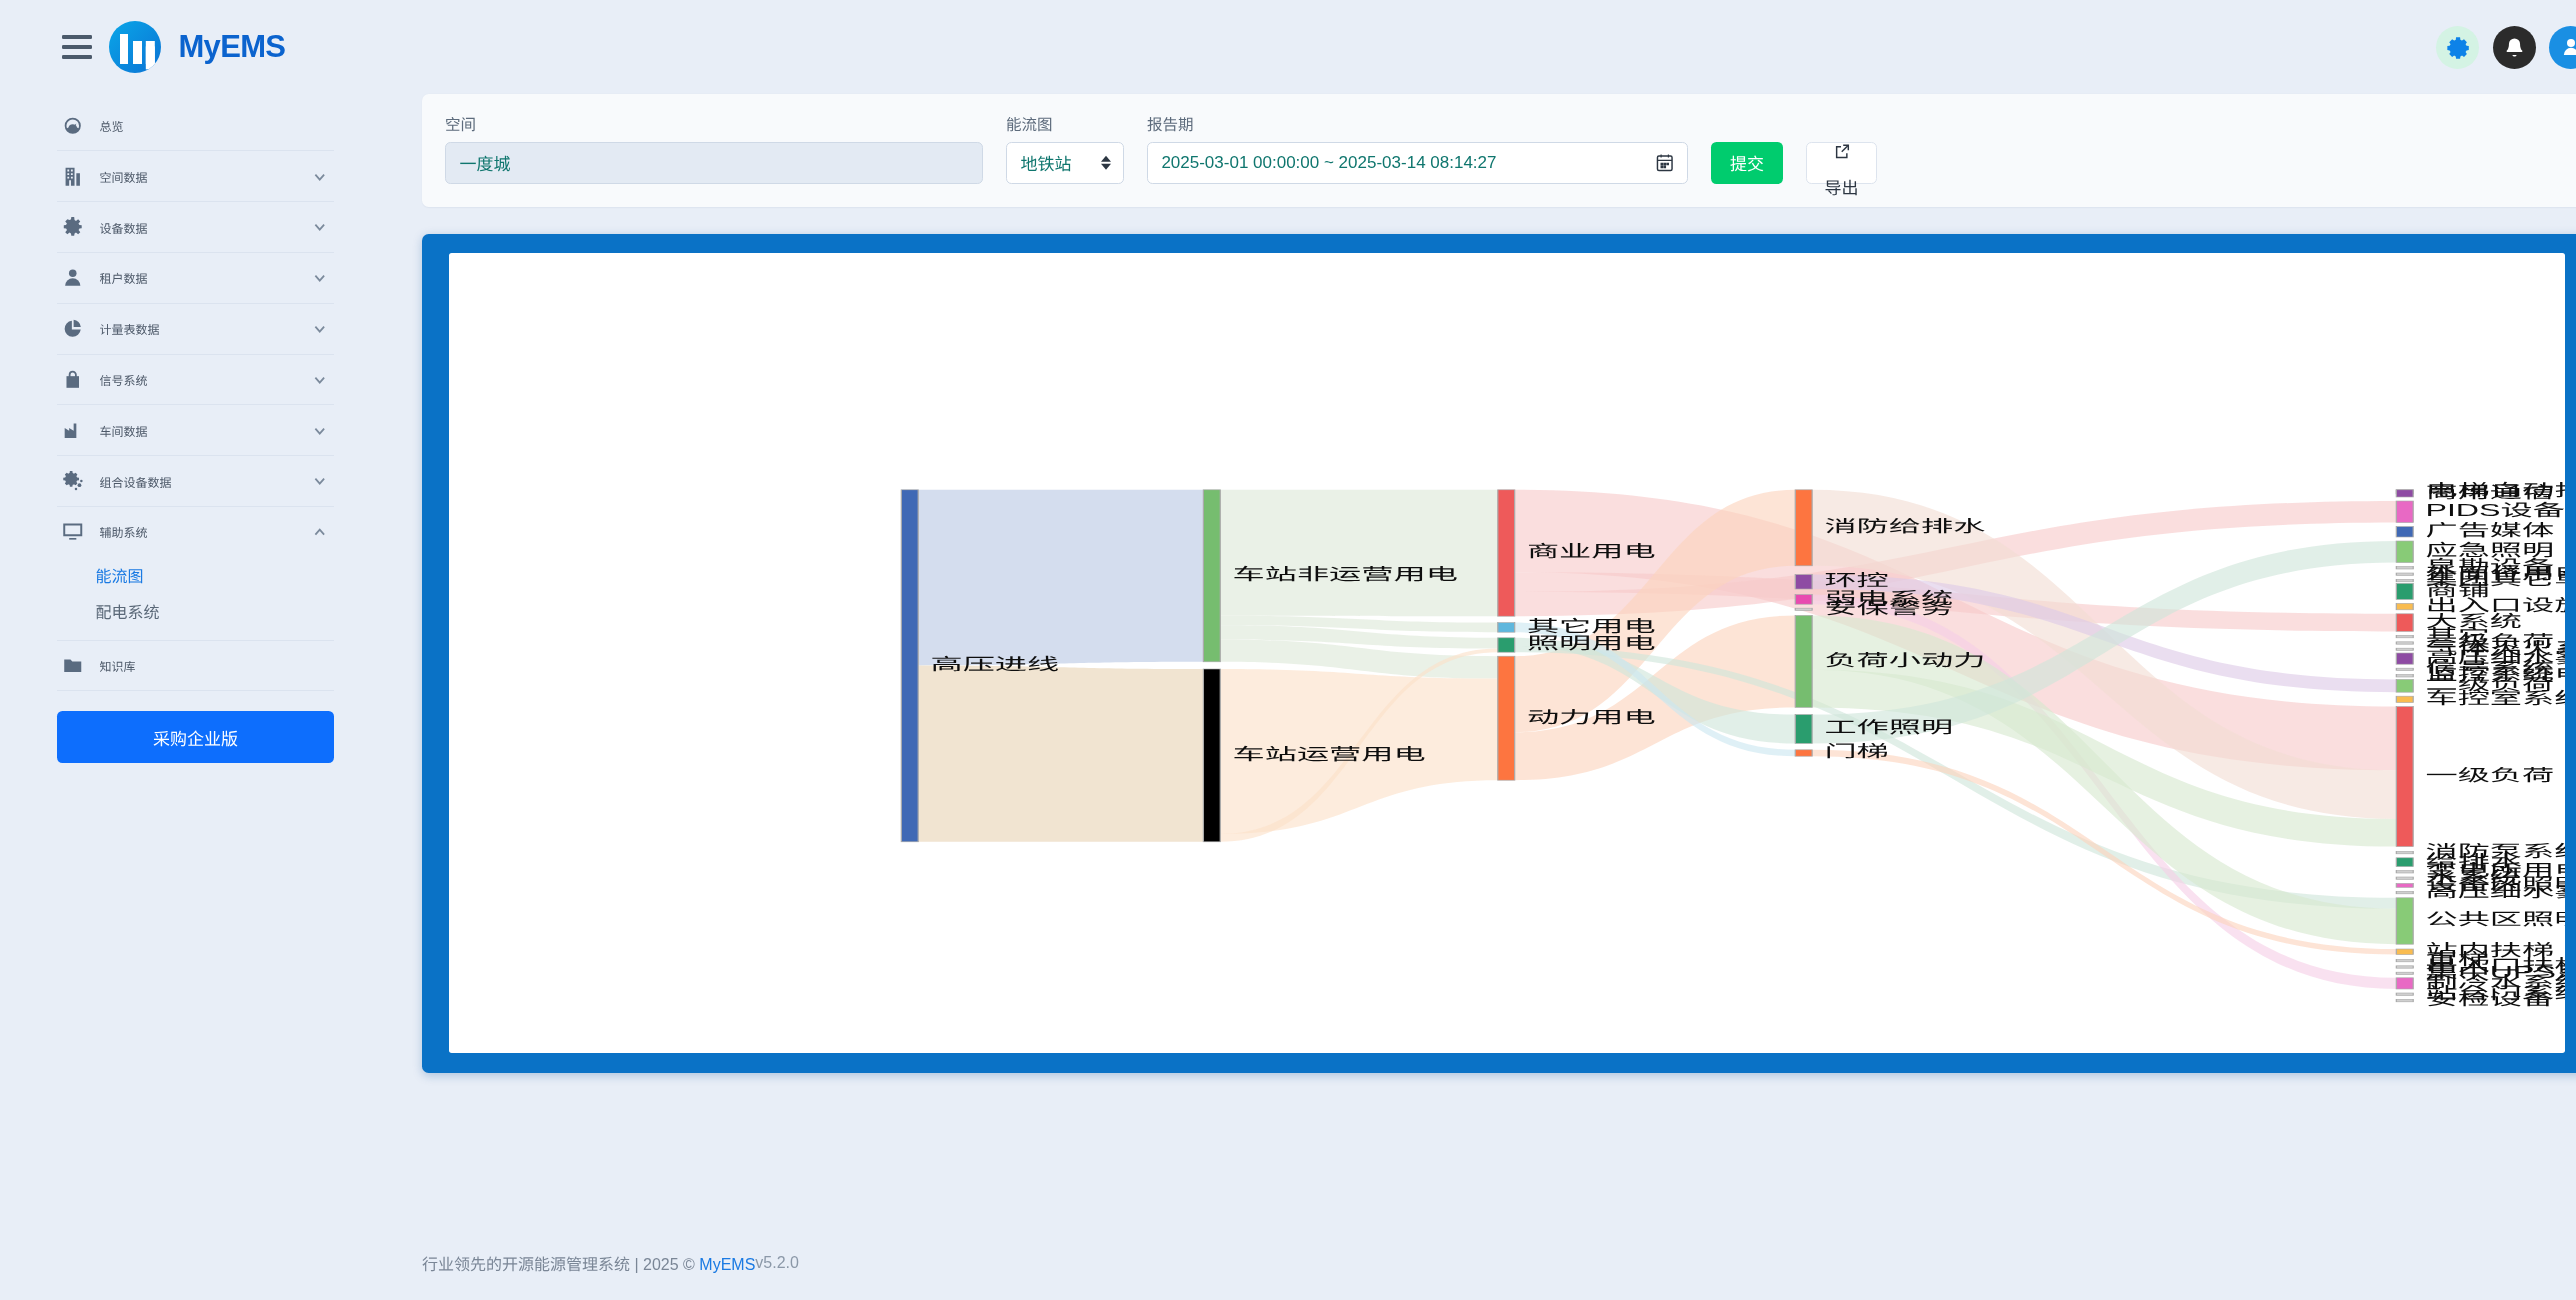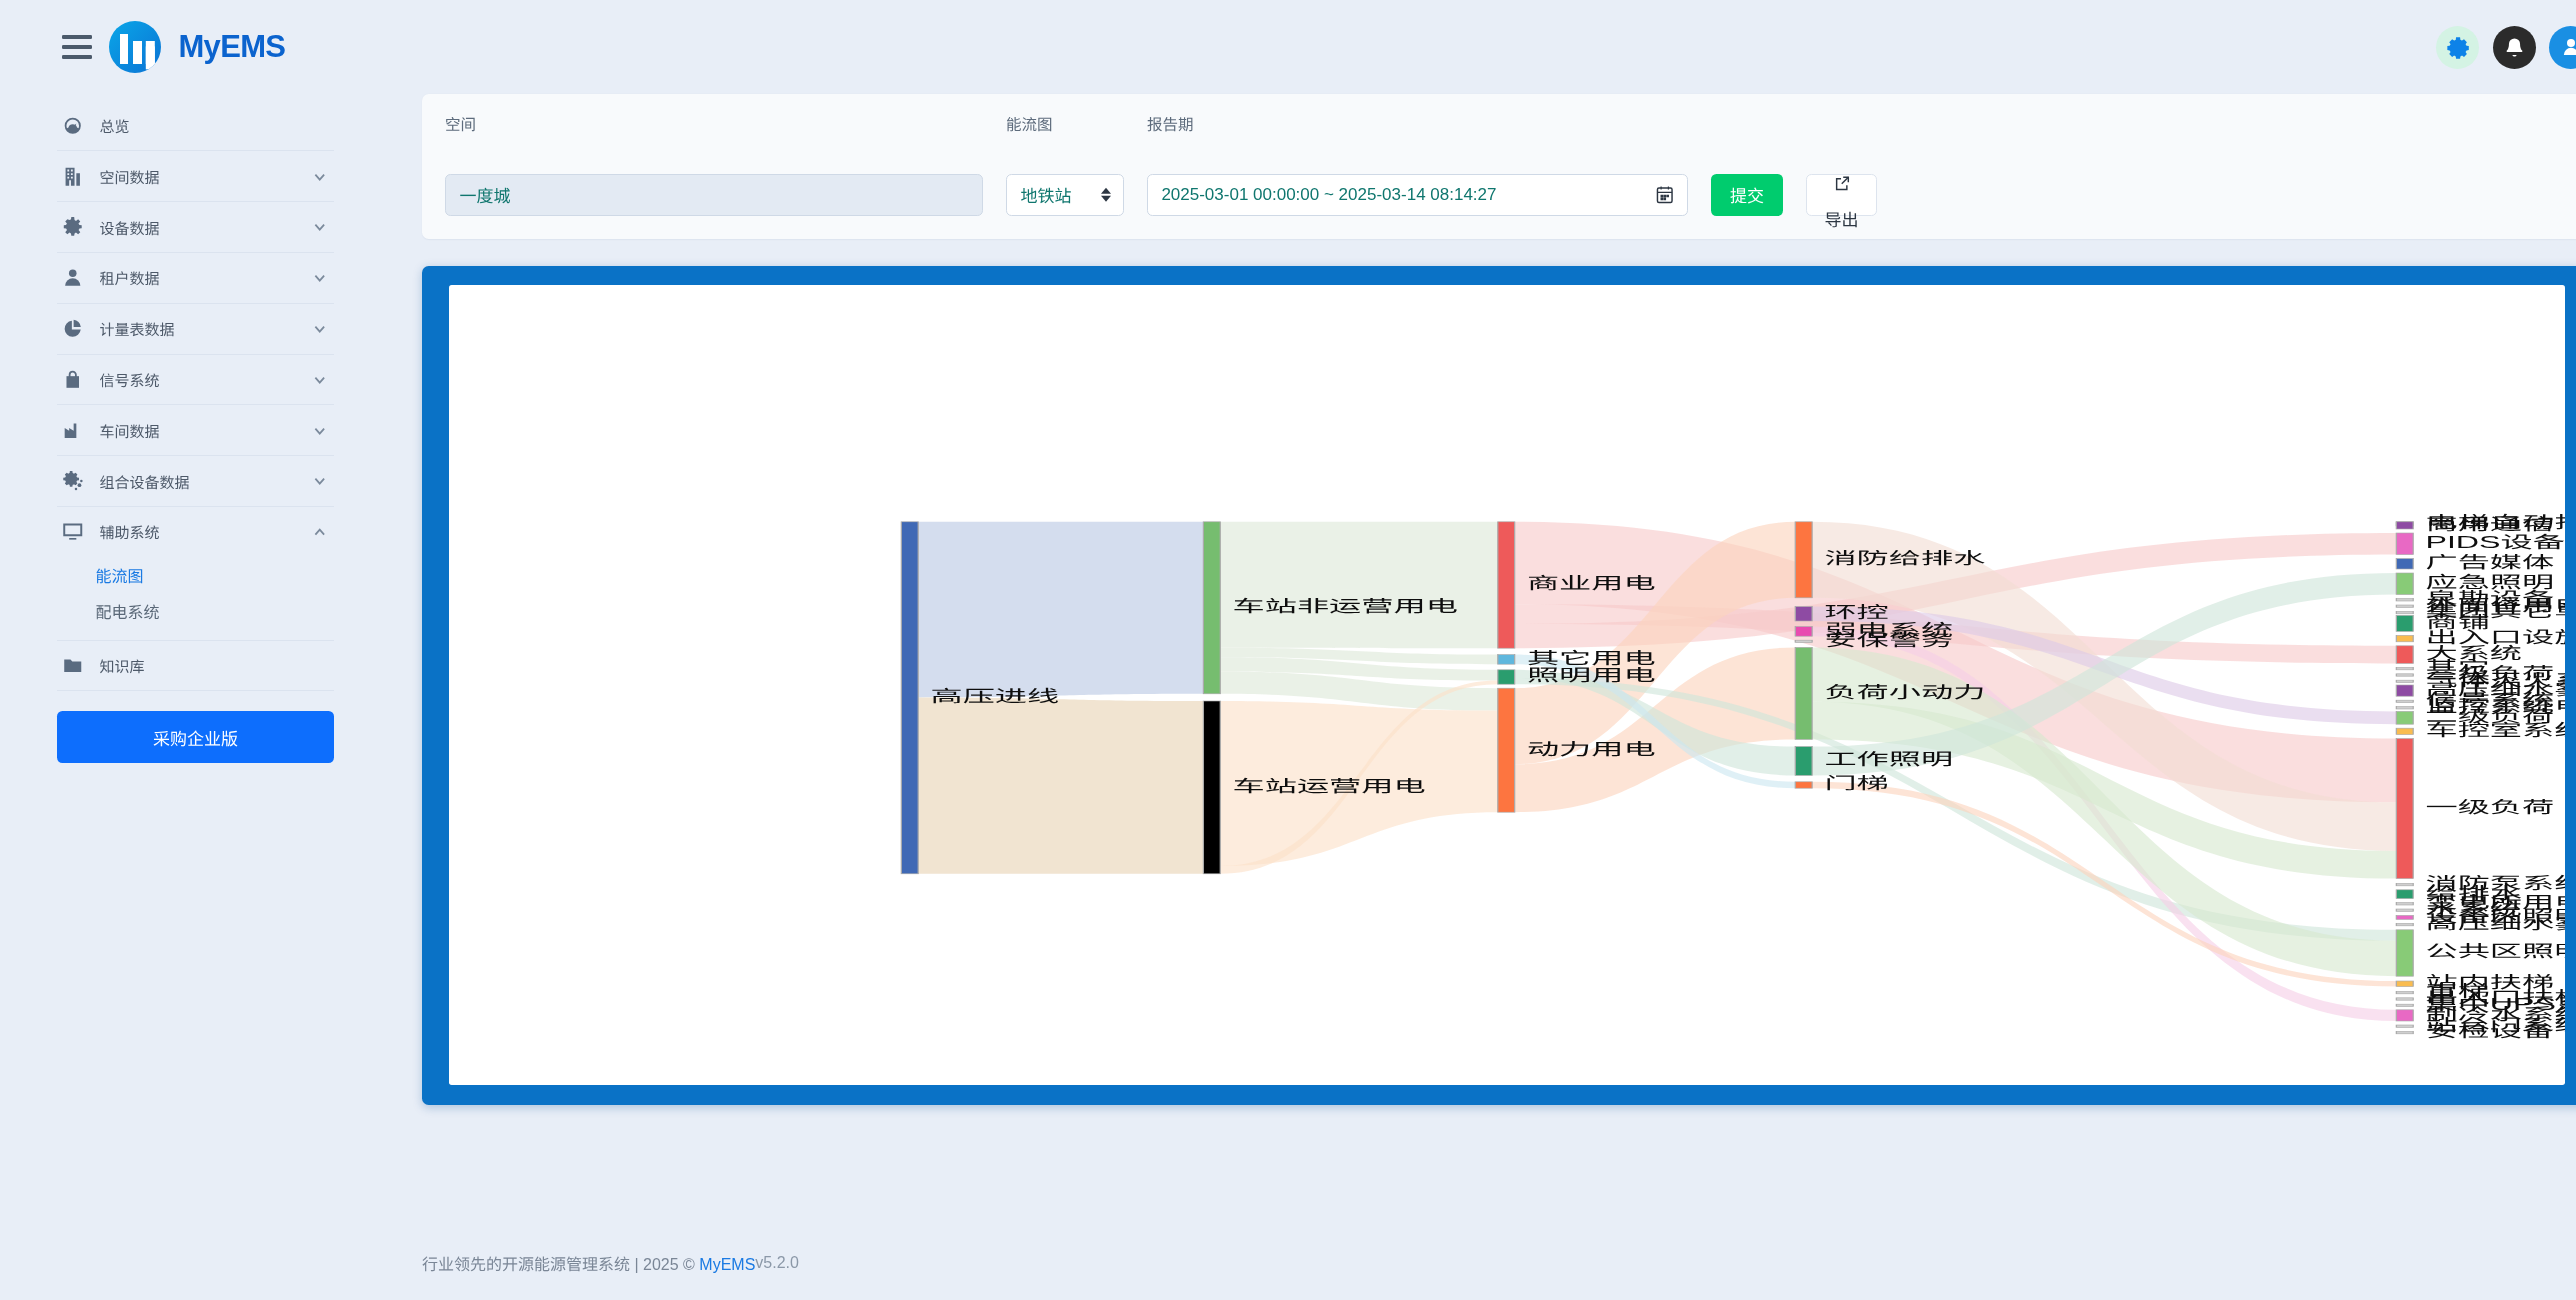--- a/index.html
+++ b/index.html
@@ -34,21 +34,21 @@
   .logo-mark::after {
       content:""; position:absolute; left:24px; bottom:9.4px; width:8.7px; height:23px; background:#fff;
       box-shadow: 12.8px 5.4px 0 0 #fff, 12.8px 0 0 0 #fff; }
   .logo-text { font-size: 31px; font-weight: bold; color:#0b63ce; letter-spacing:-0.7px; }
 
   .nav { padding: 6.7px 0 0 0; }
   .nav-sec { border-bottom: 1.3px solid #dbe3ef; margin: 0 13.4px; }
   .nav-sec:last-of-type { border-bottom: none; }
   .nav-item {
     display:flex; align-items:center; gap: 15px;
-    padding: 13.4px 5.4px 13.4px 4px; cursor:pointer; font-size: 15px; color:#4d5969;
+    padding: 13.4px 5.4px 13.4px 4px; cursor:pointer; font-size: 12px; color:#4d5969;
   }
   .nav-item .ico { width: 23px; height: 23px; flex:0 0 23px; display:flex; align-items:center; justify-content:center; color:#5a6b80; }
   .nav-item .ico svg { width: 21.5px; height: 21.5px; fill:#5a6b80; }
   .nav-item .label { flex:1 1 auto; }
   .chev { width:17.5px; height:17.5px; flex:0 0 17.5px; }
   .chev svg { width:17.5px; height:17.5px; stroke:#7b8a9c; stroke-width:2.4; fill:none; }
   .subnav { padding: 0 0 10.8px 0; }
   .sub-item { font-size: 16px; color:#5a6878; padding: 6px 0 6px 38px; cursor:pointer; }
   .sub-item.active { color:#1a7ae3; }
   .buy-wrap { padding: 20px 13.4px 0 13.4px; }
@@ -71,21 +71,21 @@
 
   .content { flex:1 1 auto; padding: 0 28px 0 28px; min-width:0; }
   .breadcrumb { font-size: 17.5px; color:#5a6878; padding: 17px 0 15px 47px; }
   .breadcrumb .sep { color:#8b98a8; margin: 0 6.7px; }
 
   .filter-card {
     background:#f8fafc; border-radius: 6.7px; margin-left: 47px;
     padding: 17.5px 23px 23px 23px; display:flex; align-items:flex-end; gap: 23px;
     box-shadow: 0 0.7px 1.3px rgba(20,40,80,.05);
   }
-  .fld { display:flex; flex-direction:column;gap:32px; }
+  .fld { display:flex; flex-direction:column; }
   .fld .lbl { font-size: 15.5px; color:#5d6b7c; margin-bottom: 8px; }
   .ctl {
     height: 42px; border:0.7px solid #cfd9e6; border-radius:5.4px;
     font-size: 17px; color:#0f766e; padding: 0 13.4px; display:flex; align-items:center;
     font-family: inherit; background:#fff;
   }
   .space-ctl { width: 538px; background:#e3eaf3; }
   .sel-ctl { width: 118px; position:relative; padding-right: 34px; }
   .sel-ctl .arrows { position:absolute; right: 12px; top:50%; transform:translateY(-50%); display:flex; flex-direction:column; gap:2.7px; }
   .sel-ctl .arrows i { display:block; width:0; height:0; border-left:5.4px solid transparent; border-right:5.4px solid transparent; }

